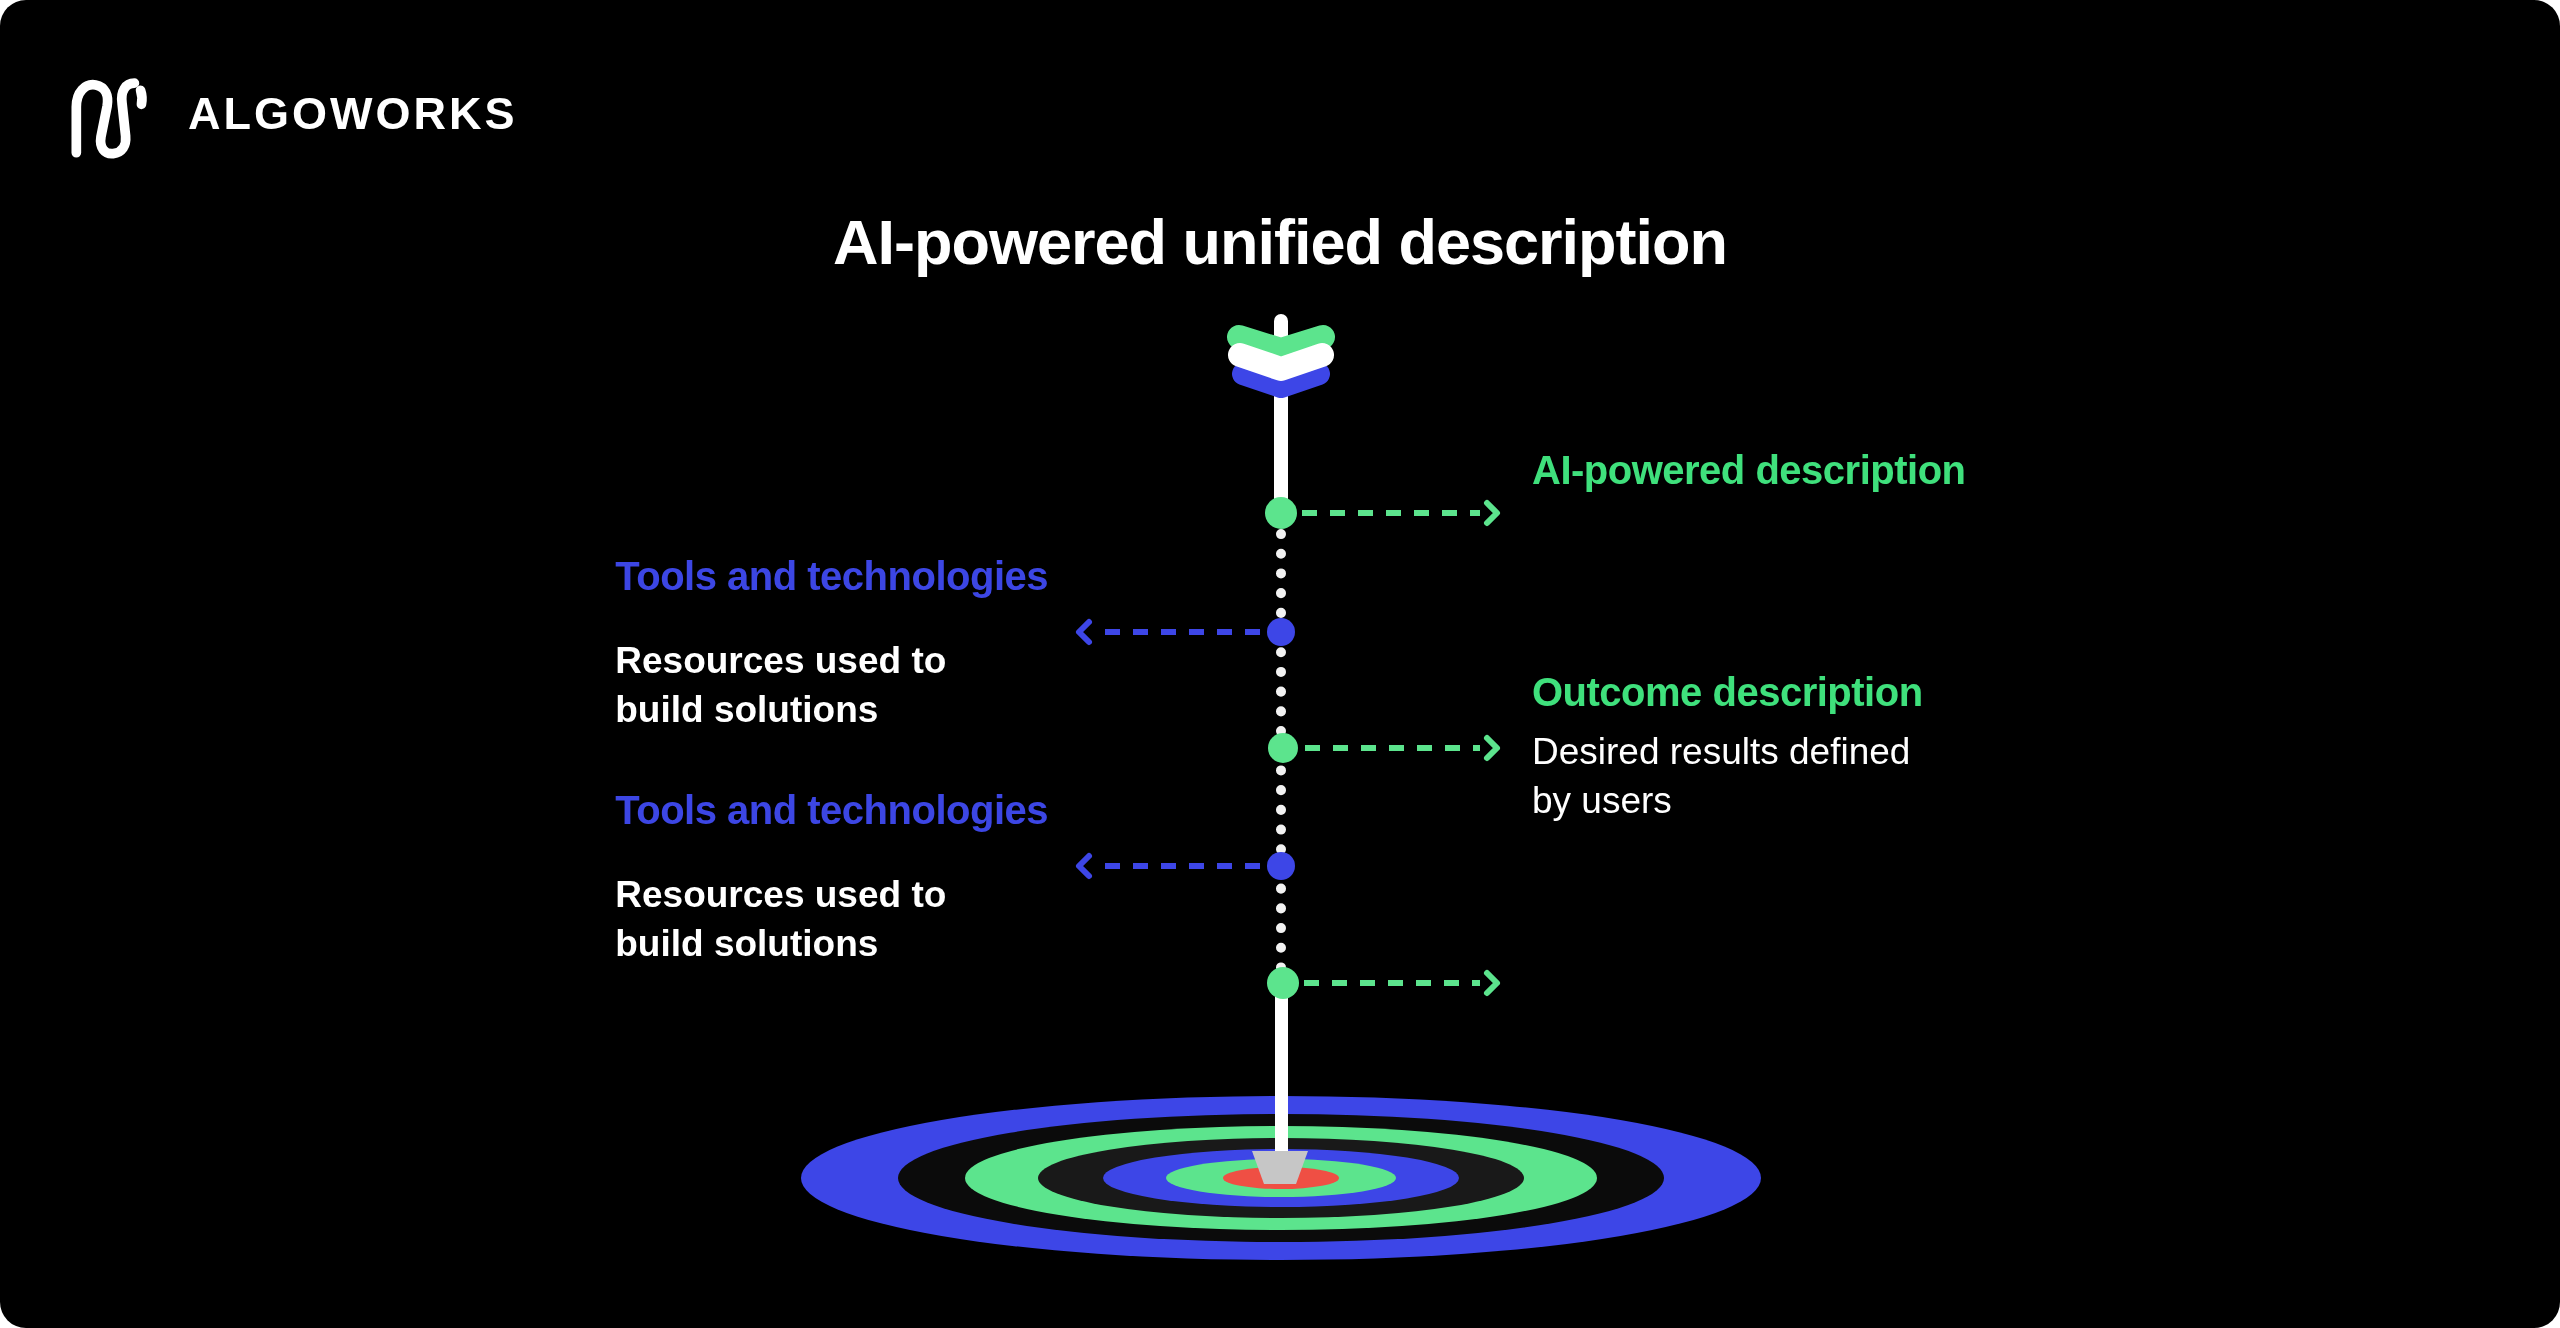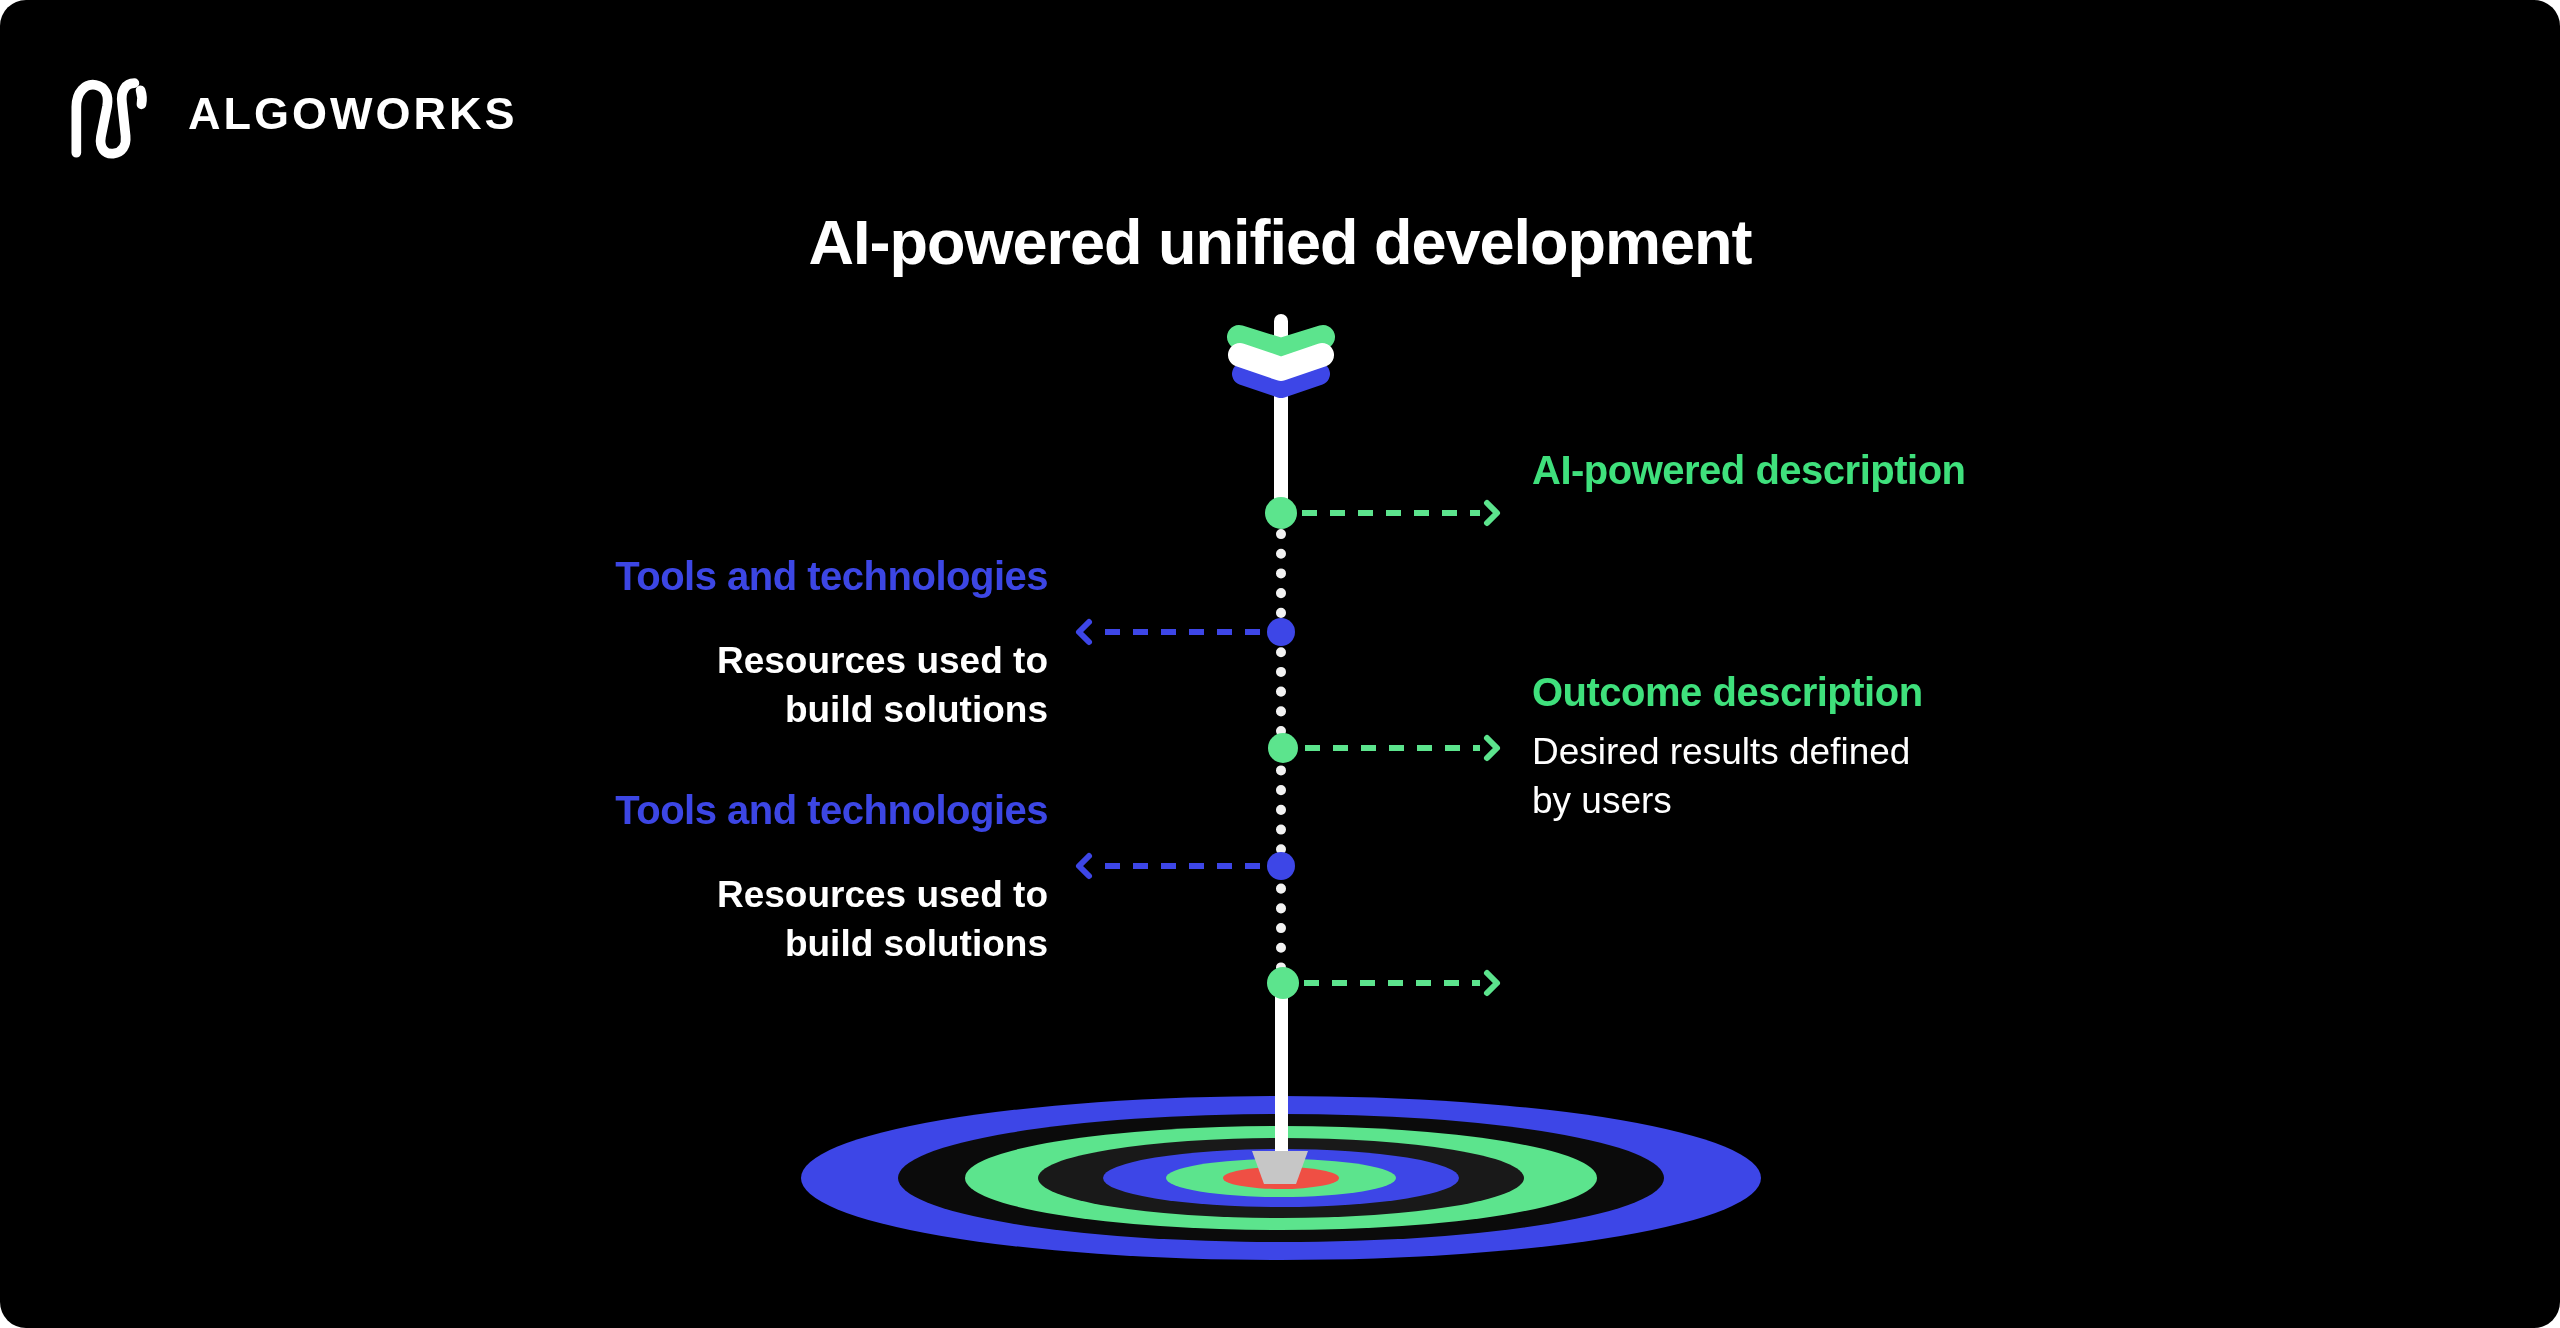--- a/index.html
+++ b/index.html
@@ -60,21 +60,21 @@
   .stroke-green { stroke: var(--graphic-green); }
   .stroke-blue  { stroke: var(--graphic-blue); }
   .stroke-white { stroke: var(--dart-white); }
   .chev { fill: none; stroke-width: 6; stroke-linecap: round; stroke-linejoin: round; }
   .dashline { fill: none; stroke-width: 6; stroke-dasharray: 15 13; }
   .fletch { fill: none; stroke-linecap: round; stroke-linejoin: round; }
   .dots { stroke: #f2f2f2; stroke-width: 10; stroke-linecap: round; stroke-dasharray: 0.1 19.6; }
   
   .label { position: absolute; }
   .label-right { left: 1532px; text-align: left; }
-  .label-left  { right: 1512px; text-align: right; }
+  .label-left  { right: 1512px; }
   .label-heading {
     font-size: 40px;
     font-weight: 700;
     line-height: 48px;
     letter-spacing: -0.5px;
     white-space: nowrap;
   }
   .label-right .label-heading { color: var(--text-green); }
   .label-left  .label-heading { color: var(--text-blue); }
   .label-body {
@@ -95,21 +95,21 @@
   <header class="logo">
     <svg class="logo-mark" viewBox="0 0 100 104" aria-hidden="true">
       <g fill="none" stroke="#ffffff" stroke-width="11" stroke-linecap="round">
         <path d="M14 96 L14 44 C14 27 24 17 36 19 C47 21 51 31 49 43 L42 78 C40 90 46 98 56 97 C66 96 71 88 70 77 L66 40 C64 26 70 17 80 17"></path>
         <path d="M87 25 C89 31 89 36 88 41"></path>
       </g>
     </svg>
     <span class="logo-text">ALGOWORKS</span>
   </header>
 
-  <h1 class="title">AI-powered unified development</h1>
+  <h1 class="title">AI-powered unified description</h1>
 
   <svg class="diagram" viewBox="0 0 2560 1328" aria-hidden="true">
 
     <g>
       <ellipse class="fill-blue" cx="1281" cy="1178" rx="480" ry="82"></ellipse>
       <ellipse cx="1281" cy="1178" rx="383" ry="64" fill="var(--target-gap-dark)"></ellipse>
       <ellipse class="fill-green" cx="1281" cy="1178" rx="316" ry="52"></ellipse>
       <ellipse cx="1281" cy="1178" rx="243" ry="40" fill="var(--target-gap-light)"></ellipse>
       <ellipse class="fill-blue" cx="1281" cy="1178" rx="178" ry="29"></ellipse>
       <ellipse class="fill-green" cx="1281" cy="1178" rx="115" ry="19"></ellipse>

